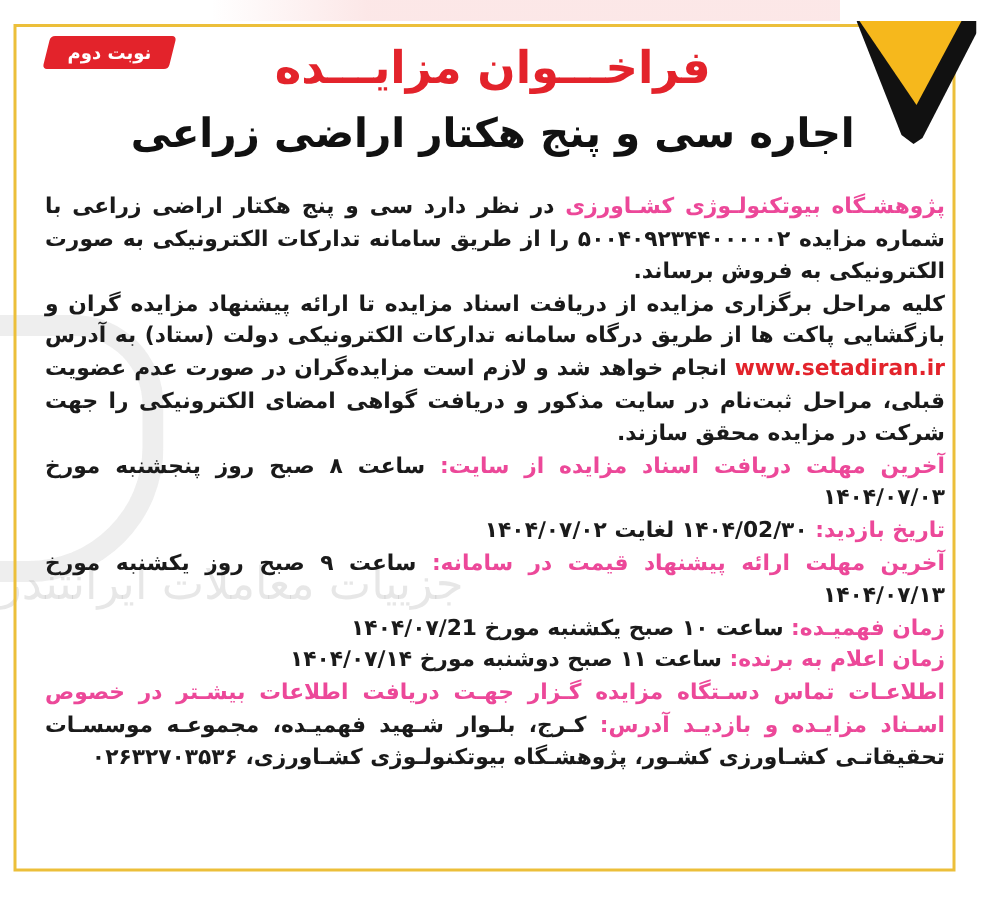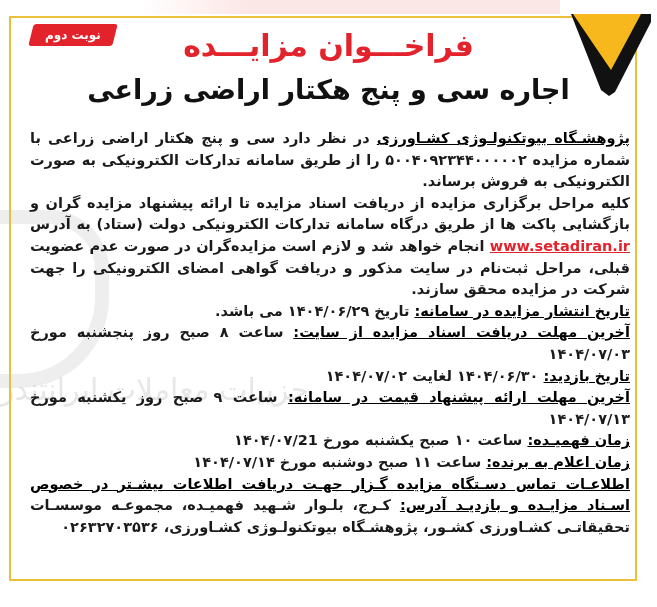--- a/index.html
+++ b/index.html
@@ -111,22 +111,22 @@
       top: 128px;
       width: 600px;
       direction: rtl;
       text-align: justify;
       font-size: 14.5px;
       line-height: 21.6px;
       color: #1a1a1a;
       font-weight: bold;
     }
     .para { margin: 0; }
-    .lbl { color: #000000; text-decoration: underline; }
-    .link { color: #e3232b; font-weight: bold; direction: ltr; unicode-bidi: embed; text-decoration: underline; }
+    .lbl { color: #ec4899; }
+    .link { color: #e3232b; font-weight: bold; direction: ltr; unicode-bidi: embed; }
   </style>
 </head>
 <body>
 
 <div class="watermark-top"></div>
 <div class="watermark-shield"></div>
 <div class="watermark-text">جزییات معاملات ایرانتندر</div>
 
 <div class="frame"></div>
 
@@ -143,27 +143,24 @@
 <div class="subtitle">اجاره سی و پنج هکتار اراضی زراعی</div>
 
 <div class="body-text">
   <p class="para">
     <span class="lbl">پژوهشـگاه بیوتکنولـوژی کشـاورزی</span><span> در نظر دارد سی و پنج هکتار اراضی زراعی با شماره مزایده ۵۰۰۴۰۹۲۳۴۴۰۰۰۰۰۲ را از طریق سامانه تدارکات الکترونیکی به صورت الکترونیکی به فروش برساند.</span>
   </p>
   <p class="para">
     <span>کلیه مراحل برگزاری مزایده از دریافت اسناد مزایده تا ارائه پیشنهاد مزایده گران و بازگشایی پاکت ها از طریق درگاه سامانه تدارکات الکترونیکی دولت (ستاد) به آدرس </span><span class="link">www.setadiran.ir</span><span> انجام خواهد شد و لازم است مزایده‌گران در صورت عدم عضویت قبلی، مراحل ثبت‌نام در سایت مذکور و دریافت گواهی امضای الکترونیکی را جهت شرکت در مزایده محقق سازند.</span>
   </p>
   <p class="para">
-    <span class="lbl">تاریخ انتشار مزایده در سامانه:</span><span> تاریخ ۱۴۰۴/۰۶/۲۹ می باشد.</span>
-  </p>
-  <p class="para">
     <span class="lbl">آخرین مهلت دریافت اسناد مزایده از سایت:</span><span> ساعت ۸ صبح روز پنجشنبه مورخ ۱۴۰۴/۰۷/۰۳</span>
   </p>
   <p class="para">
-    <span class="lbl">تاریخ بازدید:</span><span> ۱۴۰۴/۰۶/۳۰ لغایت ۱۴۰۴/۰۷/۰۲</span>
+    <span class="lbl">تاریخ بازدید:</span><span> ۱۴۰۴/02/۳۰ لغایت ۱۴۰۴/۰۷/۰۲</span>
   </p>
   <p class="para">
     <span class="lbl">آخرین مهلت ارائه پیشنهاد قیمت در سامانه:</span><span> ساعت ۹ صبح روز یکشنبه مورخ ۱۴۰۴/۰۷/۱۳</span>
   </p>
   <p class="para">
     <span class="lbl">زمان فهمیـده:</span><span> ساعت ۱۰ صبح یکشنبه مورخ ۱۴۰۴/۰۷/21</span>
   </p>
   <p class="para">
     <span class="lbl">زمان اعلام به برنده:</span><span> ساعت ۱۱ صبح دوشنبه مورخ ۱۴۰۴/۰۷/۱۴</span>
   </p>

